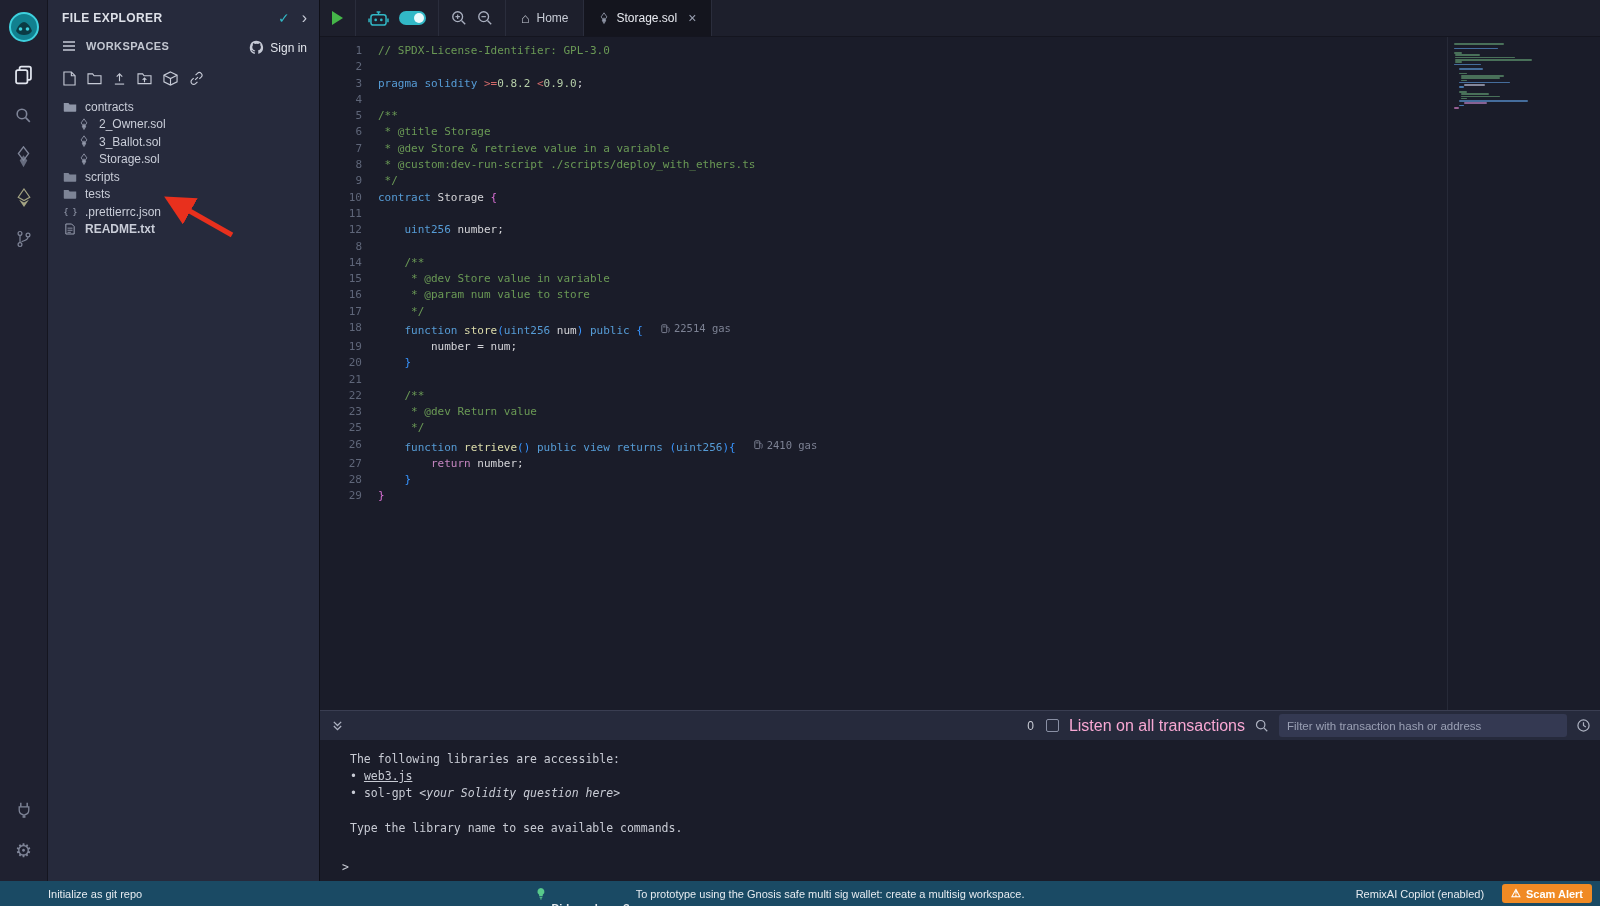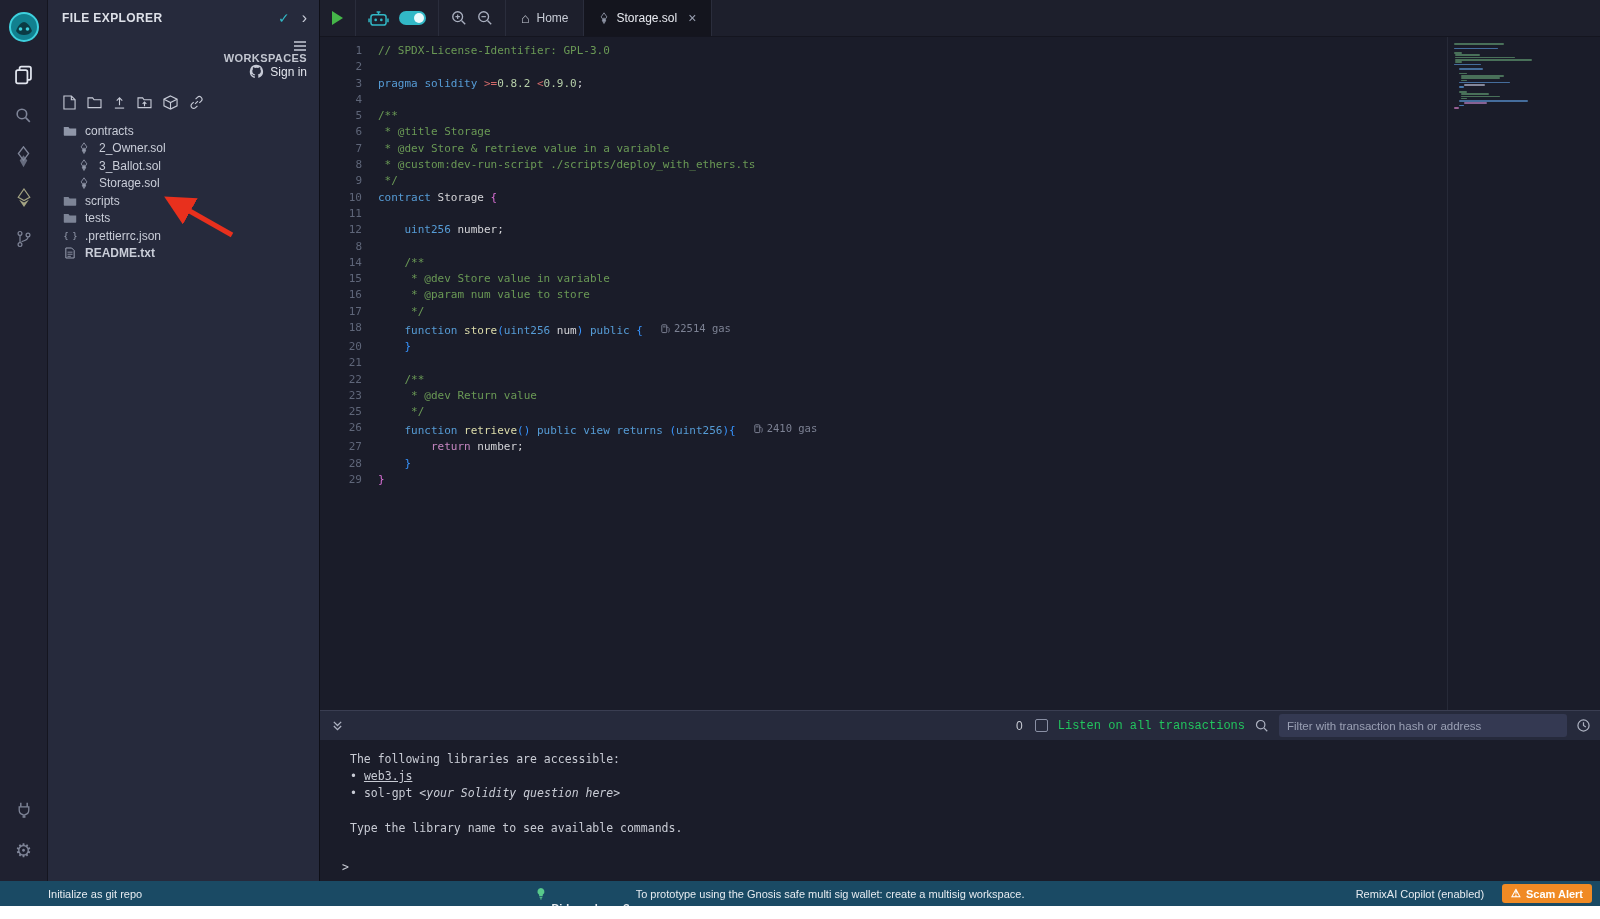--- a/index.html
+++ b/index.html
@@ -14,21 +14,21 @@
   .ib-item.olive { color:#a3a382; }
   .ib-bottom { margin-top:auto; margin-bottom:10px; display:flex; flex-direction:column; align-items:center; }
   .gear-glyph { font-size:19px; line-height:1; }
 
   
   .side-panel { position:absolute; left:48px; top:0; width:272px; height:881px; background:#262a3c; border-right:1px solid #0e0f17; color:#ced2dd; }
   .sp-header { display:flex; align-items:center; padding:10px 12px 8px 14px; }
   .sp-title { font-size:12px; font-weight:bold; letter-spacing:.4px; color:#dde0e8; flex:1; }
   .sp-check { color:#32b8c6; font-size:14px; margin-right:12px; }
   .sp-chevron { color:#c6cad6; font-size:16px; line-height:1; }
-  .sp-workspaces { display:flex; align-items:flex-end; padding:6px 12px 6px 14px;flex-direction:column; }
+  .sp-workspaces { display:flex; align-items:flex-start; padding:6px 12px 6px 14px; }
   .sp-ws-label { font-size:11px; font-weight:bold; letter-spacing:.4px; color:#c3c7d1; margin-left:10px; flex:1; }
   .sp-signin { display:flex; align-items:center; gap:6px; font-size:12px; color:#e2e5ec; cursor:pointer; }
   .ws-select { margin:6px 12px 8px 12px; height:28px; background:#1b1d2b; border-radius:3px; display:flex; align-items:center; padding:0 8px 0 10px; cursor:pointer; }
   .ws-select-text { flex:1; font-size:12px; color:#e0e2e8; }
   .sp-actions { display:flex; align-items:center; gap:11px; padding:10px 12px 8px 15px; color:#c6cad6; }
   .sp-action { display:flex; align-items:center; cursor:pointer; }
   .tree { padding-top:4px; font-size:12px; position:relative; }
   .tree-row { display:flex; align-items:center; height:17.5px; cursor:pointer; }
   .tree-icon { width:16px; display:flex; align-items:center; justify-content:center; margin-right:7px; }
   .tree-label { color:#c9cdd8; white-space:nowrap; }
@@ -59,21 +59,21 @@
   .minimap { position:absolute; top:0; right:55px; bottom:0; width:98px; border-left:1px solid #272a38; }
   .minimap-bars { padding:6px 0 0 6px; }
   .mm-bar { height:1.6px; margin-bottom:0.7px; border-radius:1px; opacity:.9; }
   .mm-space { height:2.3px; }
 
   
   .terminal-bar { flex:0 0 30px; background:#262a3c; border-top:1px solid #3a3e52; display:flex; align-items:center; padding:0 10px 0 12px; }
   .tbar-right { margin-left:auto; display:flex; align-items:center; gap:10px; }
   .tx-count { font-size:12px; color:#c8cbd4; margin-right:2px; }
   .checkbox { width:13px; height:13px; border:1px solid #8a90a5; border-radius:2px; background:transparent; cursor:pointer; }
-  .listen-label { font-size:12px; color:#22c55e;font-family:Liberation Mono, monospace; }
+  .listen-label { font-size:16px; color:#f9a8d4; }
   .filter-input { width:288px; height:23px; background:#343952; border:none; border-radius:3px; color:#d5d8e0; font-size:11.5px; padding:0 8px; font-family:"Liberation Sans", sans-serif; }
   .filter-input::placeholder { color:#9aa0b4; }
   .terminal { flex:0 0 141px; background:#1a1c29; padding:11px 0 0 30px; font-family:"DejaVu Sans Mono", monospace; font-size:11.5px; color:#c8cbd4; }
   .term-line { line-height:17.2px; white-space:pre-wrap; }
   .term-bullet { margin-right:7px; color:#c8cbd4; }
   .ts-link { text-decoration:underline; cursor:pointer; }
   .ts-italic { font-style:italic; }
   .term-prompt { margin-top:5px; margin-left:-8px; }
 
   
@@ -340,20 +340,21 @@
           <div class="code-line"><span class="line-num">8</span><span class="line-code"></span></div>
           <div class="code-line"><span class="line-num">14</span><span class="line-code"><span class="tk-p">    </span><span class="tk-c">/**</span></span></div>
           <div class="code-line"><span class="line-num">15</span><span class="line-code"><span class="tk-c">     * @dev Store value in variable</span></span></div>
           <div class="code-line"><span class="line-num">16</span><span class="line-code"><span class="tk-c">     * @param num value to store</span></span></div>
           <div class="code-line"><span class="line-num">17</span><span class="line-code"><span class="tk-c">     */</span></span></div>
           <div class="code-line"><span class="line-num">18</span><span class="line-code"><span class="tk-p">    </span><span class="tk-k">function</span><span class="tk-p"> </span><span class="tk-f">store</span><span class="tk-b2">(</span><span class="tk-t">uint256</span><span class="tk-p"> num</span><span class="tk-b2">)</span><span class="tk-p"> </span><span class="tk-k">public</span><span class="tk-p"> </span><span class="tk-b2">{</span><span class="gas-widget"><svg viewBox="0 0 11 12" width="9" height="11">
                   <rect x="1" y="1.5" width="6" height="9.5" rx="1" fill="none" stroke="#7d8294" stroke-width="1.2"></rect>
                   <path d="M7 4.5h1.6l1.4 1.5v3.5a.9.9 0 0 1-1.5.6" fill="none" stroke="#7d8294" stroke-width="1"></path>
                   <path d="M2.5 4h3" stroke="#7d8294" stroke-width="1.2"></path>
                 </svg><span class="gas-text">22514 gas</span></span></span></div>
+          <div class="code-line"><span class="line-num">19</span><span class="line-code"><span class="tk-p">        number = num;</span></span></div>
           <div class="code-line"><span class="line-num">20</span><span class="line-code"><span class="tk-p">    </span><span class="tk-b2">}</span></span></div>
           <div class="code-line"><span class="line-num">21</span><span class="line-code"></span></div>
           <div class="code-line"><span class="line-num">22</span><span class="line-code"><span class="tk-p">    </span><span class="tk-c">/**</span></span></div>
           <div class="code-line"><span class="line-num">23</span><span class="line-code"><span class="tk-c">     * @dev Return value</span></span></div>
           <div class="code-line"><span class="line-num">25</span><span class="line-code"><span class="tk-c">     */</span></span></div>
           <div class="code-line"><span class="line-num">26</span><span class="line-code"><span class="tk-p">    </span><span class="tk-k">function</span><span class="tk-p"> </span><span class="tk-f">retrieve</span><span class="tk-b2">()</span><span class="tk-p"> </span><span class="tk-k">public</span><span class="tk-p"> </span><span class="tk-k">view</span><span class="tk-p"> </span><span class="tk-k">returns</span><span class="tk-p"> </span><span class="tk-b2">(</span><span class="tk-t">uint256</span><span class="tk-b2">){</span><span class="gas-widget"><svg viewBox="0 0 11 12" width="9" height="11">
                   <rect x="1" y="1.5" width="6" height="9.5" rx="1" fill="none" stroke="#7d8294" stroke-width="1.2"></rect>
                   <path d="M7 4.5h1.6l1.4 1.5v3.5a.9.9 0 0 1-1.5.6" fill="none" stroke="#7d8294" stroke-width="1"></path>
                   <path d="M2.5 4h3" stroke="#7d8294" stroke-width="1.2"></path>
                 </svg><span class="gas-text">2410 gas</span></span></span></div>

